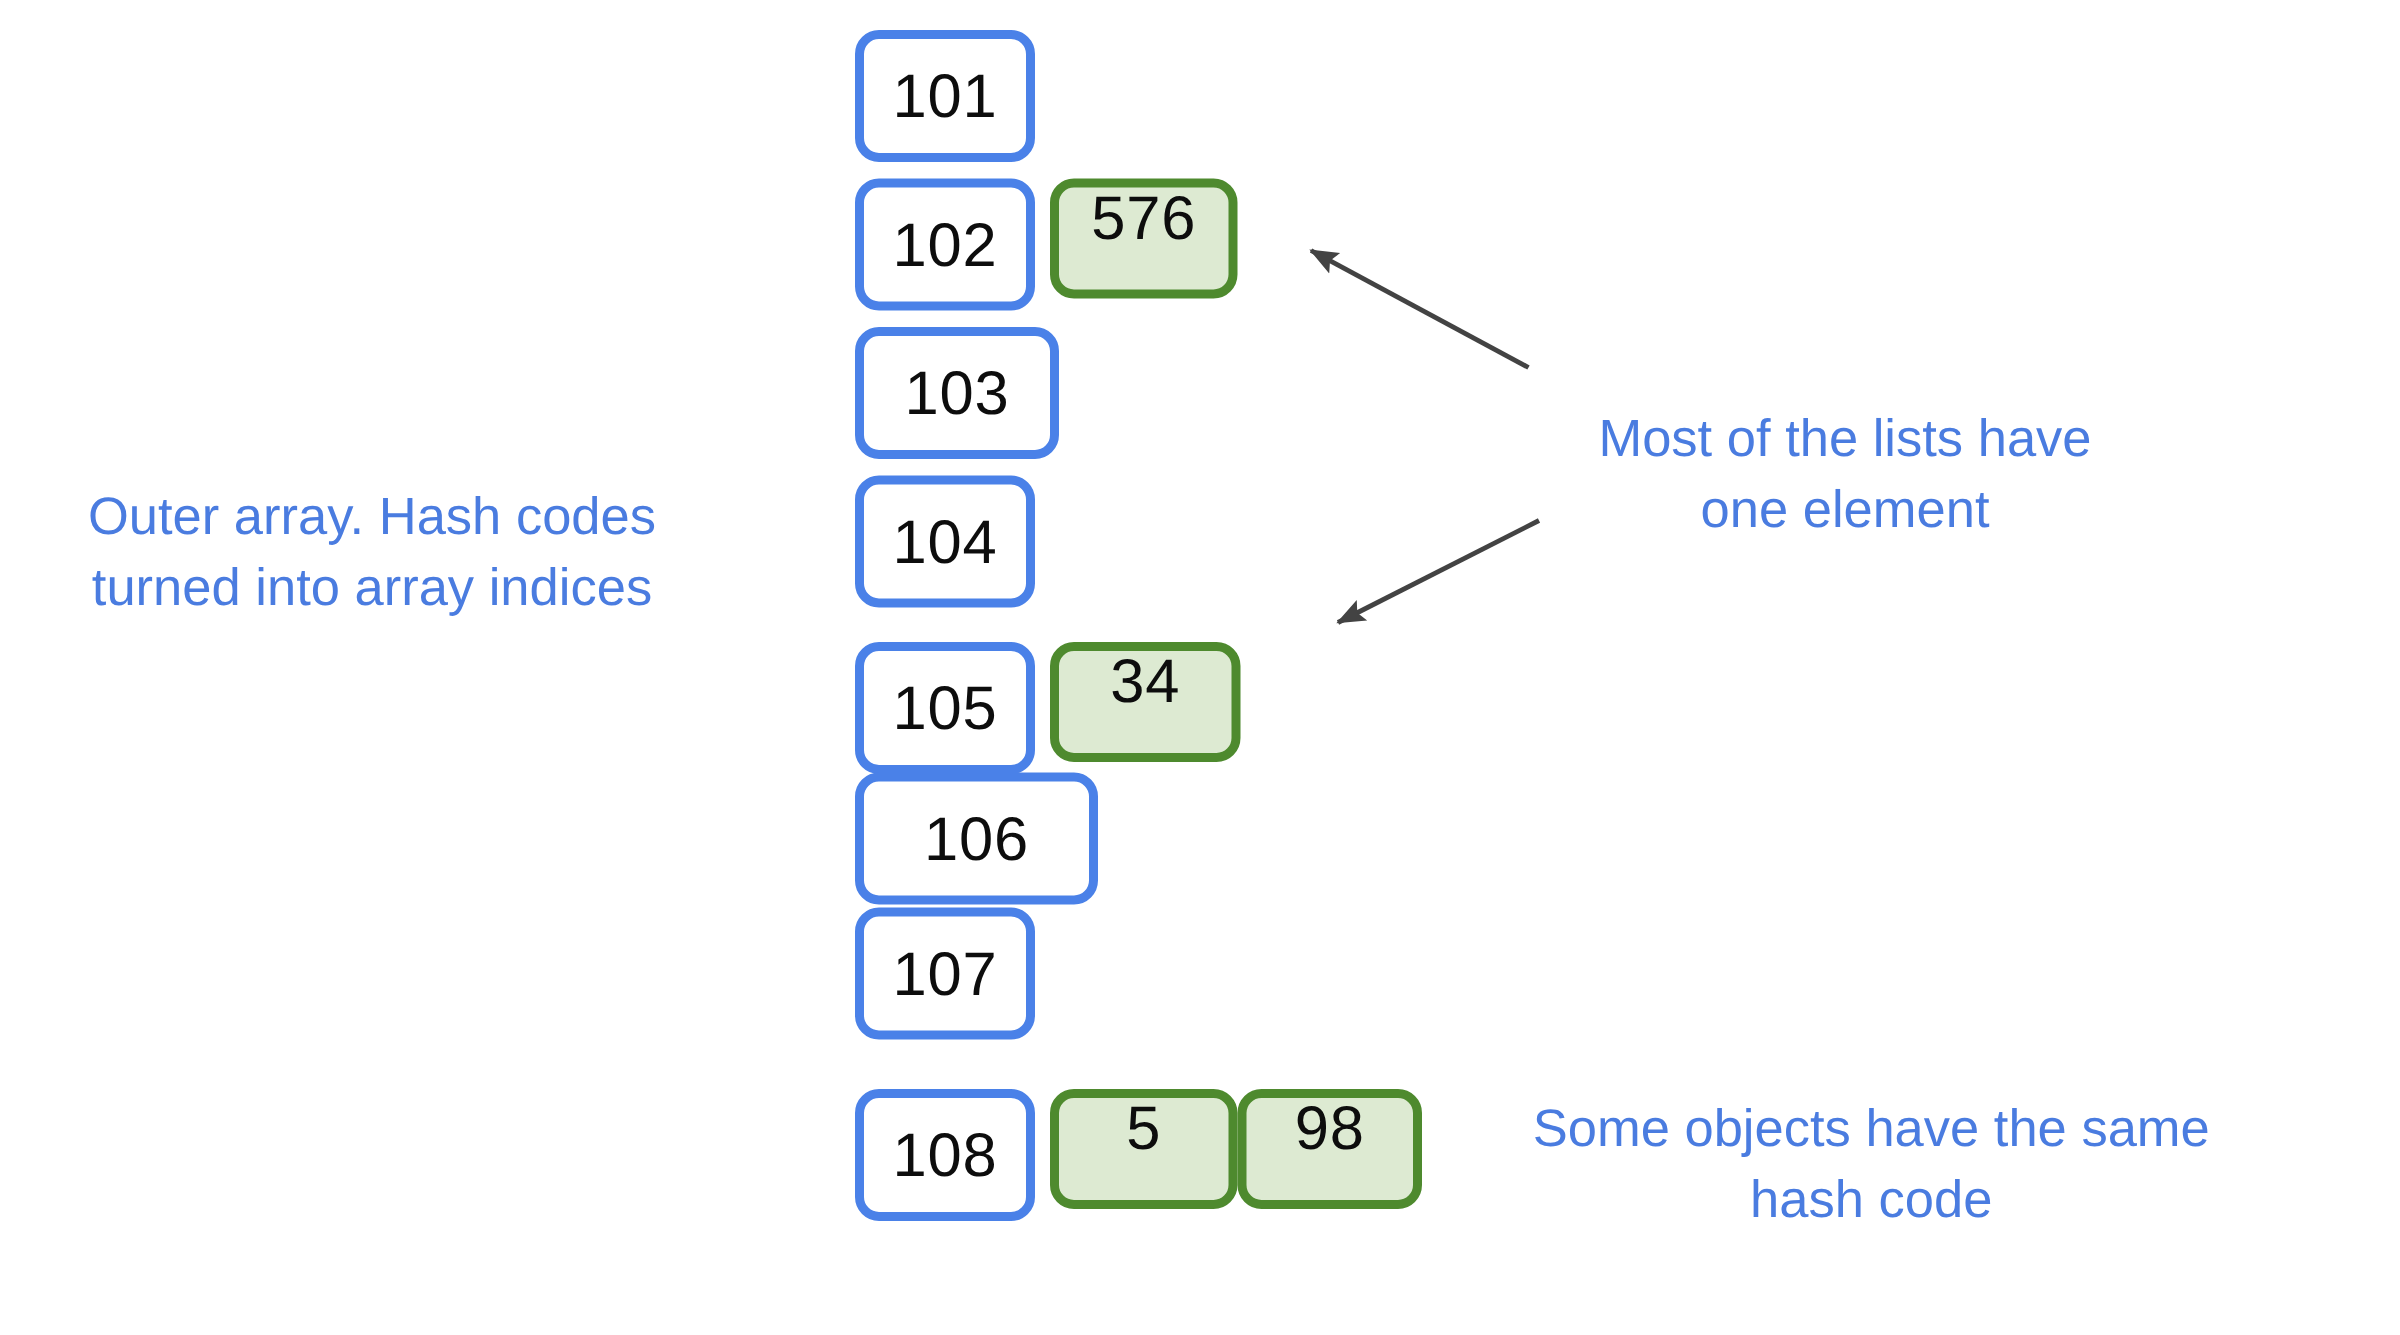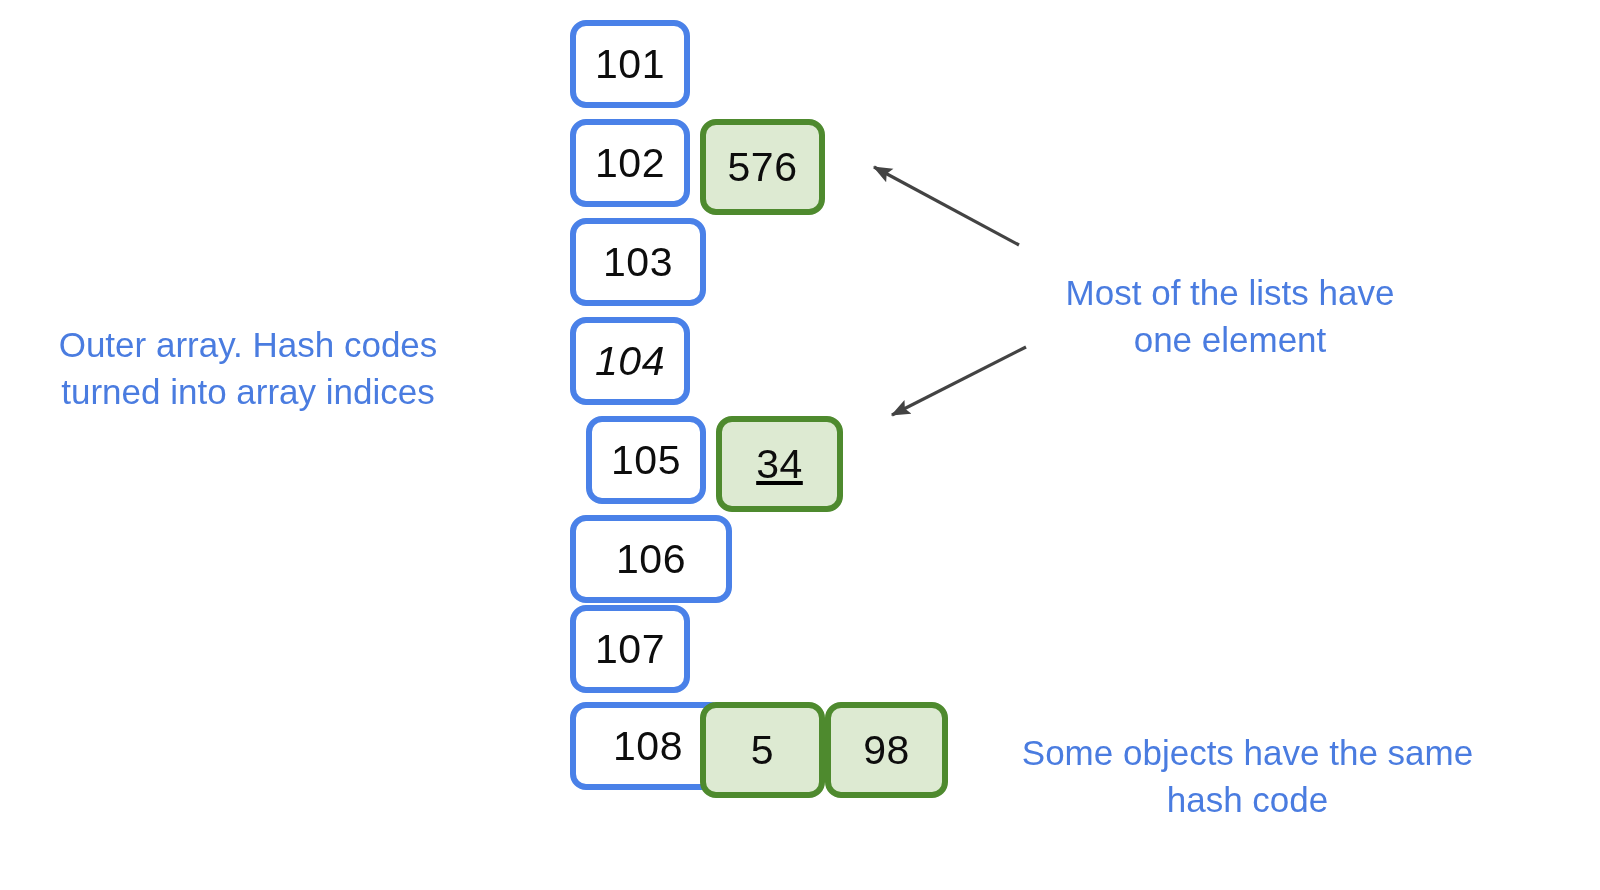--- a/index.html
+++ b/index.html
@@ -45,26 +45,25 @@
     line-height: 1;
     color: #0d0d0d;
     letter-spacing: 0.5px;
     font-family: "Liberation Sans", sans-serif;
   }
 
   
   .list-cell {
     position: absolute;
     box-sizing: border-box;
-    height: 96px;
+    height: 80px;
     border: 6px solid #4E8A2E;
     border-radius: 16px;
     background: #DDEAD2;
     display: flex;
-    align-items: center;
     justify-content: center;
   }
   .list-label {
     font-size: 41px;
     line-height: 1;
     color: #0d0d0d;
     letter-spacing: 0.5px;
     font-family: "Liberation Sans", sans-serif;
   }
 
@@ -123,48 +122,48 @@
       <span class="list-label">576</span>
     </div>
   </div>
 
   <div class="bucket-row" style="top:218px;padding-left:16px;">
     <div class="bucket-cell">
       <span class="bucket-label">103</span>
     </div>
   </div>
 
-  <div class="bucket-row" style="top:317px;font-style:italic;">
+  <div class="bucket-row" style="top:317px;">
     <div class="bucket-cell">
       <span class="bucket-label">104</span>
     </div>
   </div>
 
-  <div class="bucket-row" style="top:416px;margin-left:16px;">
+  <div class="bucket-row" style="top:428px;">
     <div class="bucket-cell">
       <span class="bucket-label">105</span>
     </div>
-    <div class="list-cell" style="left:130px; width:127px;text-decoration:underline;">
+    <div class="list-cell" style="left:130px; width:127px;">
       <span class="list-label">34</span>
     </div>
   </div>
 
   <div class="bucket-row" style="top:515px;padding-left:42px;">
     <div class="bucket-cell">
       <span class="bucket-label">106</span>
     </div>
   </div>
 
   <div class="bucket-row" style="top:605px;">
     <div class="bucket-cell">
       <span class="bucket-label">107</span>
     </div>
   </div>
 
-  <div class="bucket-row" style="top:702px;padding-left:36px;">
+  <div class="bucket-row" style="top:726px;">
     <div class="bucket-cell">
       <span class="bucket-label">108</span>
     </div>
     <div class="list-cell" style="left:130px; width:125px;">
       <span class="list-label">5</span>
     </div>
     <div class="list-cell" style="left:255px; width:123px;">
       <span class="list-label">98</span>
     </div>
   </div>

